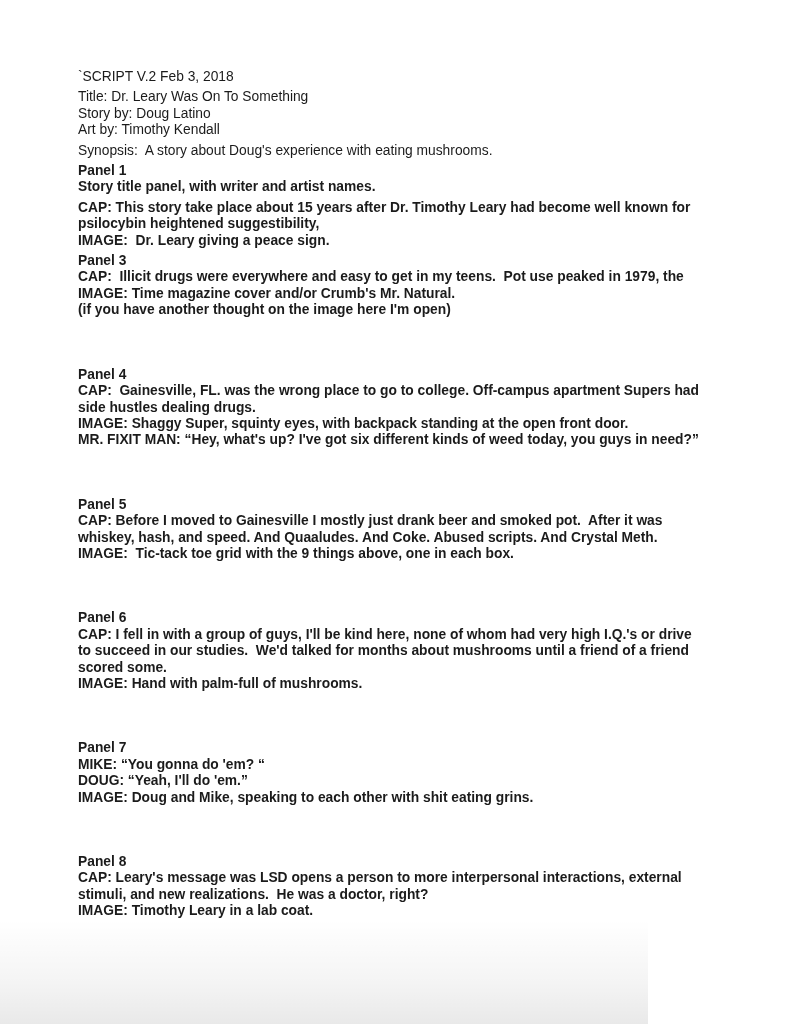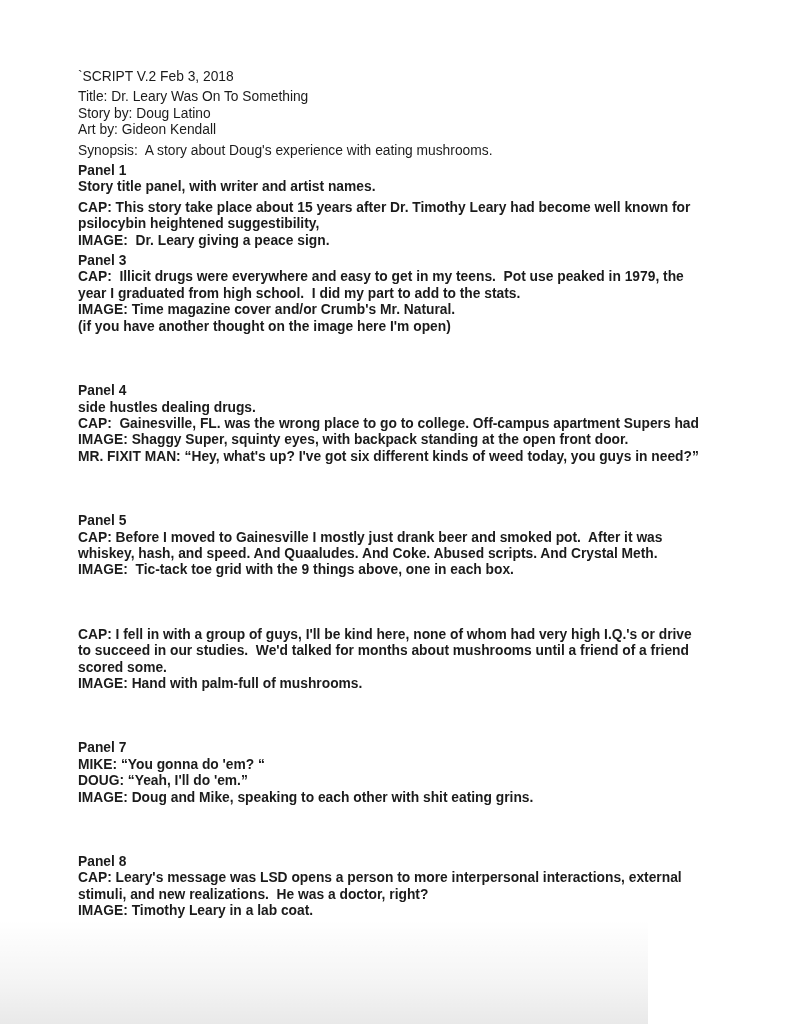--- a/index.html
+++ b/index.html
@@ -36,59 +36,59 @@
 </head>
 <body>
 
 <div class="page">
   <div class="content">
 
     <div class="ln">`SCRIPT V.2 Feb 3, 2018</div>
 
     <div class="ln gap1">Title: Dr. Leary Was On To Something</div>
     <div class="ln">Story by: Doug Latino</div>
-    <div class="ln">Art by: Gideon Kendall</div>
+    <div class="ln">Art by: Timothy Kendall</div>
 
     <div class="ln gap1">Synopsis:  A story about Doug's experience with eating mushrooms.</div>
 
     <section class="panel gap1">
       <div class="ln">Panel 1</div>
       <div class="ln">Story title panel, with writer and artist names.</div>
     </section>
 
     <section class="panel gap1">
       <div class="ln">CAP: This story take place about 15 years after Dr. Timothy Leary had become well known for</div>
       <div class="ln">psilocybin heightened suggestibility,</div>
       <div class="ln">IMAGE:  Dr. Leary giving a peace sign.</div>
     </section>
 
     <section class="panel gap1">
       <div class="ln">Panel 3</div>
       <div class="ln">CAP:  Illicit drugs were everywhere and easy to get in my teens.  Pot use peaked in 1979, the</div>
-      <div class="ln">year I graduated from high school.  I did my part to add to the stats.</div>
       <div class="ln">IMAGE: Time magazine cover and/or Crumb's Mr. Natural.</div>
       <div class="ln">(if you have another thought on the image here I'm open)</div>
     </section>
 
     <section class="panel gap2">
       <div class="ln">Panel 4</div>
+      <div class="ln">CAP:  Gainesville, FL. was the wrong place to go to college. Off-campus apartment Supers had</div>
       <div class="ln">side hustles dealing drugs.</div>
-      <div class="ln">CAP:  Gainesville, FL. was the wrong place to go to college. Off-campus apartment Supers had</div>
       <div class="ln">IMAGE: Shaggy Super, squinty eyes, with backpack standing at the open front door.</div>
       <div class="ln">MR. FIXIT MAN: “Hey, what's up? I've got six different kinds of weed today, you guys in need?”</div>
     </section>
 
     <section class="panel gap2">
       <div class="ln">Panel 5</div>
       <div class="ln">CAP: Before I moved to Gainesville I mostly just drank beer and smoked pot.  After it was</div>
       <div class="ln">whiskey, hash, and speed. And Quaaludes. And Coke. Abused scripts. And Crystal Meth.</div>
       <div class="ln">IMAGE:  Tic-tack toe grid with the 9 things above, one in each box.</div>
     </section>
 
     <section class="panel gap2">
+      <div class="ln">Panel 6</div>
       <div class="ln">CAP: I fell in with a group of guys, I'll be kind here, none of whom had very high I.Q.'s or drive</div>
       <div class="ln">to succeed in our studies.  We'd talked for months about mushrooms until a friend of a friend</div>
       <div class="ln">scored some.</div>
       <div class="ln">IMAGE: Hand with palm-full of mushrooms.</div>
     </section>
 
     <section class="panel gap2">
       <div class="ln">Panel 7</div>
       <div class="ln">MIKE: “You gonna do 'em? “</div>
       <div class="ln">DOUG: “Yeah, I'll do 'em.”</div>

